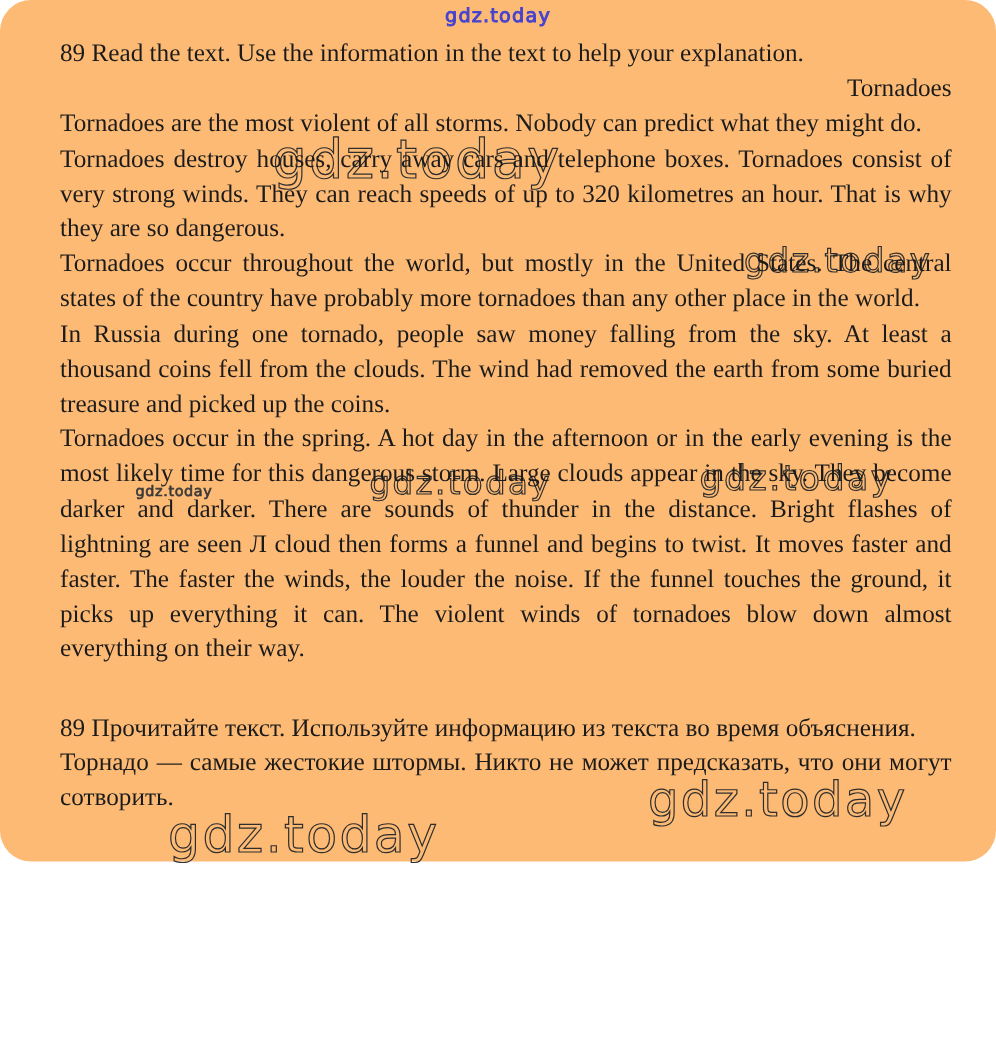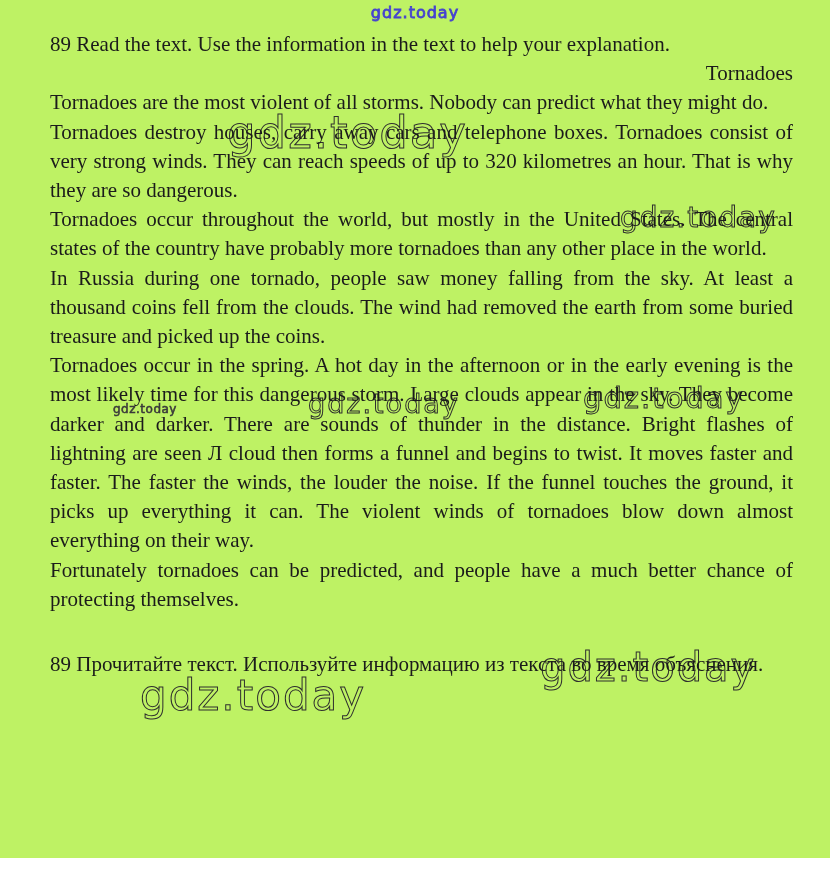--- a/index.html
+++ b/index.html
@@ -8,24 +8,25 @@
     background: #ffffff;
   }
   body {
     width: 830px;
     height: 878px;
     overflow: hidden;
   }
   .page {
     position: relative;
     width: 830px;
-    height: 858px;
-    background: #bef264;
+    height: 718px;
+    background: #fdba74;
     font-family: "Liberation Serif", serif;
     color: #1b1b1b;
+    border-radius: 26px;
   }
   
   .content {
     position: absolute;
     top: 30px;
     left: 50px;
     width: 743px;
     font-size: 21px;
     line-height: 29.2px;
     text-align: justify;
@@ -143,21 +144,21 @@
     <p>Tornadoes are the most violent of all storms. Nobody can predict what they might do.</p>
 
     <p>Tornadoes destroy houses, carry away cars and telephone boxes. Tornadoes consist of very strong winds. They can reach speeds of up to 320 kilometres an hour. That is why they are so dangerous.</p>
 
     <p>Tornadoes occur throughout the world, but mostly in the United States. The central states of the country have probably more tornadoes than any other place in the world.</p>
 
     <p>In Russia during one tornado, people saw money falling from the sky. At least a thousand coins fell from the clouds. The wind had removed the earth from some buried treasure and picked up the coins.</p>
 
     <p>Tornadoes occur in the spring. A hot day in the afternoon or in the early evening is the most likely time for this dangerous storm. Large clouds appear in the sky. They become darker and darker. There are sounds of thunder in the distance. Bright flashes of lightning are seen Л cloud then forms a funnel and begins to twist. It moves faster and faster. The faster the winds, the louder the noise. If the funnel touches the ground, it picks up everything it can. The violent winds of tornadoes blow down almost everything on their way.</p>
 
-    <p>Fortunately tornadoes can be predicted, and people have a much better chance of protecting themselves.</p>
 
     <div class="heading ru">89 Прочитайте текст. Используйте информацию из текста во время объяснения.</div>
 
 
+    <p>Торнадо — самые жестокие штормы. Никто не может предсказать, что они могут сотворить.</p>
 
   </div>
 
 </div>
 
 </body></html>

